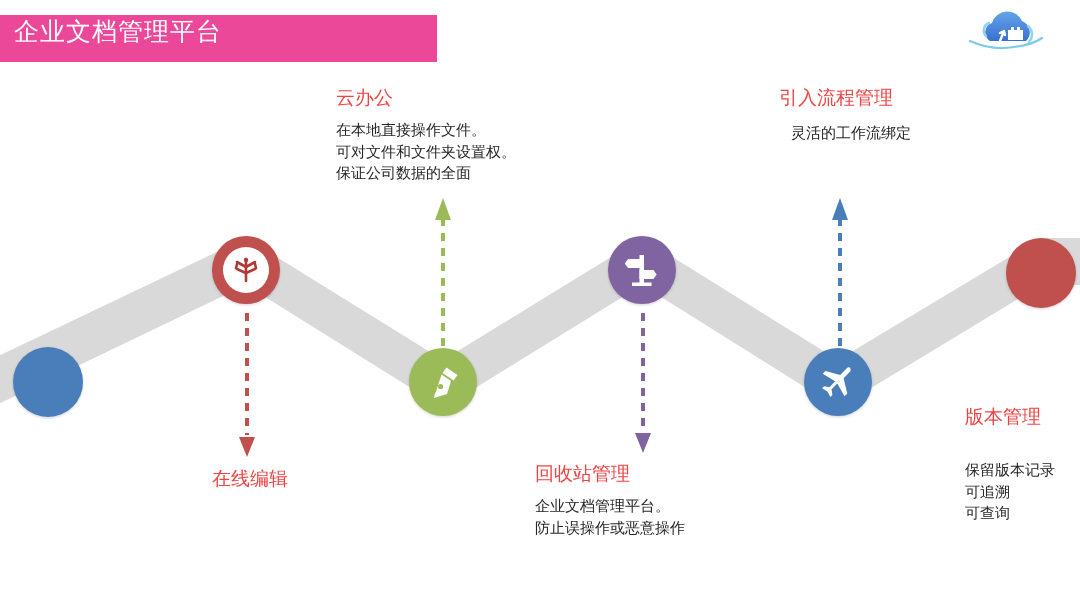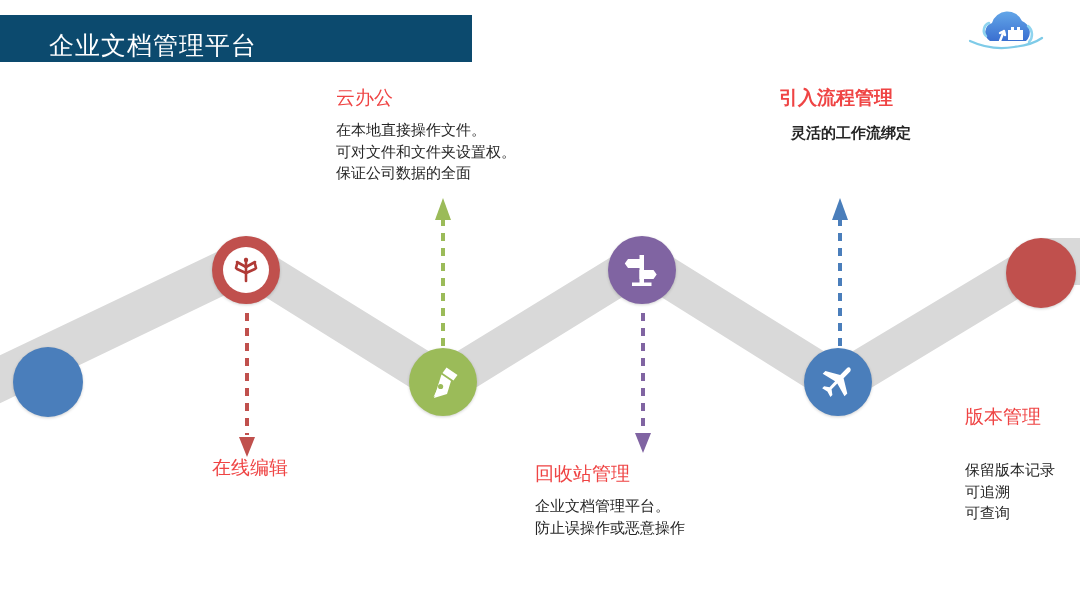--- a/index.html
+++ b/index.html
@@ -8,22 +8,22 @@
     background:#ffffff;
     font-family:"Liberation Sans","DejaVu Sans",sans-serif;
     overflow:hidden;
     position:relative;
   }
   #stage{position:relative;width:1080px;height:611px;}
 
   
   .title-banner{
     position:absolute;left:0;top:15px;width:437px;height:47px;
-    background:#0c4a6e;
-    display:flex;align-items:flex-end;padding-left:35px;
+    background:#ec4899;
+    display:flex;align-items:flex-start;
   }
   .title-banner .title-text{
     color:#ffffff;font-size:25px;letter-spacing:1px;
     font-family:"Liberation Serif","DejaVu Serif",serif;
     padding-left:14px;
   }
 
   .logo{position:absolute;right:34px;top:8px;width:82px;height:48px;}
 
   
@@ -58,25 +58,25 @@
     font-family:"Liberation Serif","DejaVu Serif",serif;
     font-size:19px;color:#ef4444;line-height:1.25;white-space:nowrap;
   }
   .blk .bd{
     font-size:15px;color:#262626;line-height:1.45;margin-top:9px;
     font-family:"Liberation Sans","DejaVu Sans",sans-serif;
   }
   .blk .bd div{white-space:nowrap;}
 
   .b-cloud   {left:336px;top:86px;}
-  .b-flow    {left:779px;top:86px;font-weight:bold;}
+  .b-flow    {left:779px;top:86px;}
   .b-flow .bd{margin-top:12px;padding-left:12px;}
   .b-perm    {left:8px;top:443px;}
   .b-perm .bd{padding-left:6px;}
-  .b-edit    {left:212px;top:456px;}
+  .b-edit    {left:212px;top:467px;}
   .b-edit .bd{padding-left:4px;}
   .b-trash   {left:535px;top:462px;}
   .b-ver     {left:960px;top:405px;}
   .b-ver .hd {padding-left:5px;}
   .b-ver .bd {margin-top:30px;padding-left:5px;}
 </style>
 </head>
 <body>
 
 <div id="stage">

